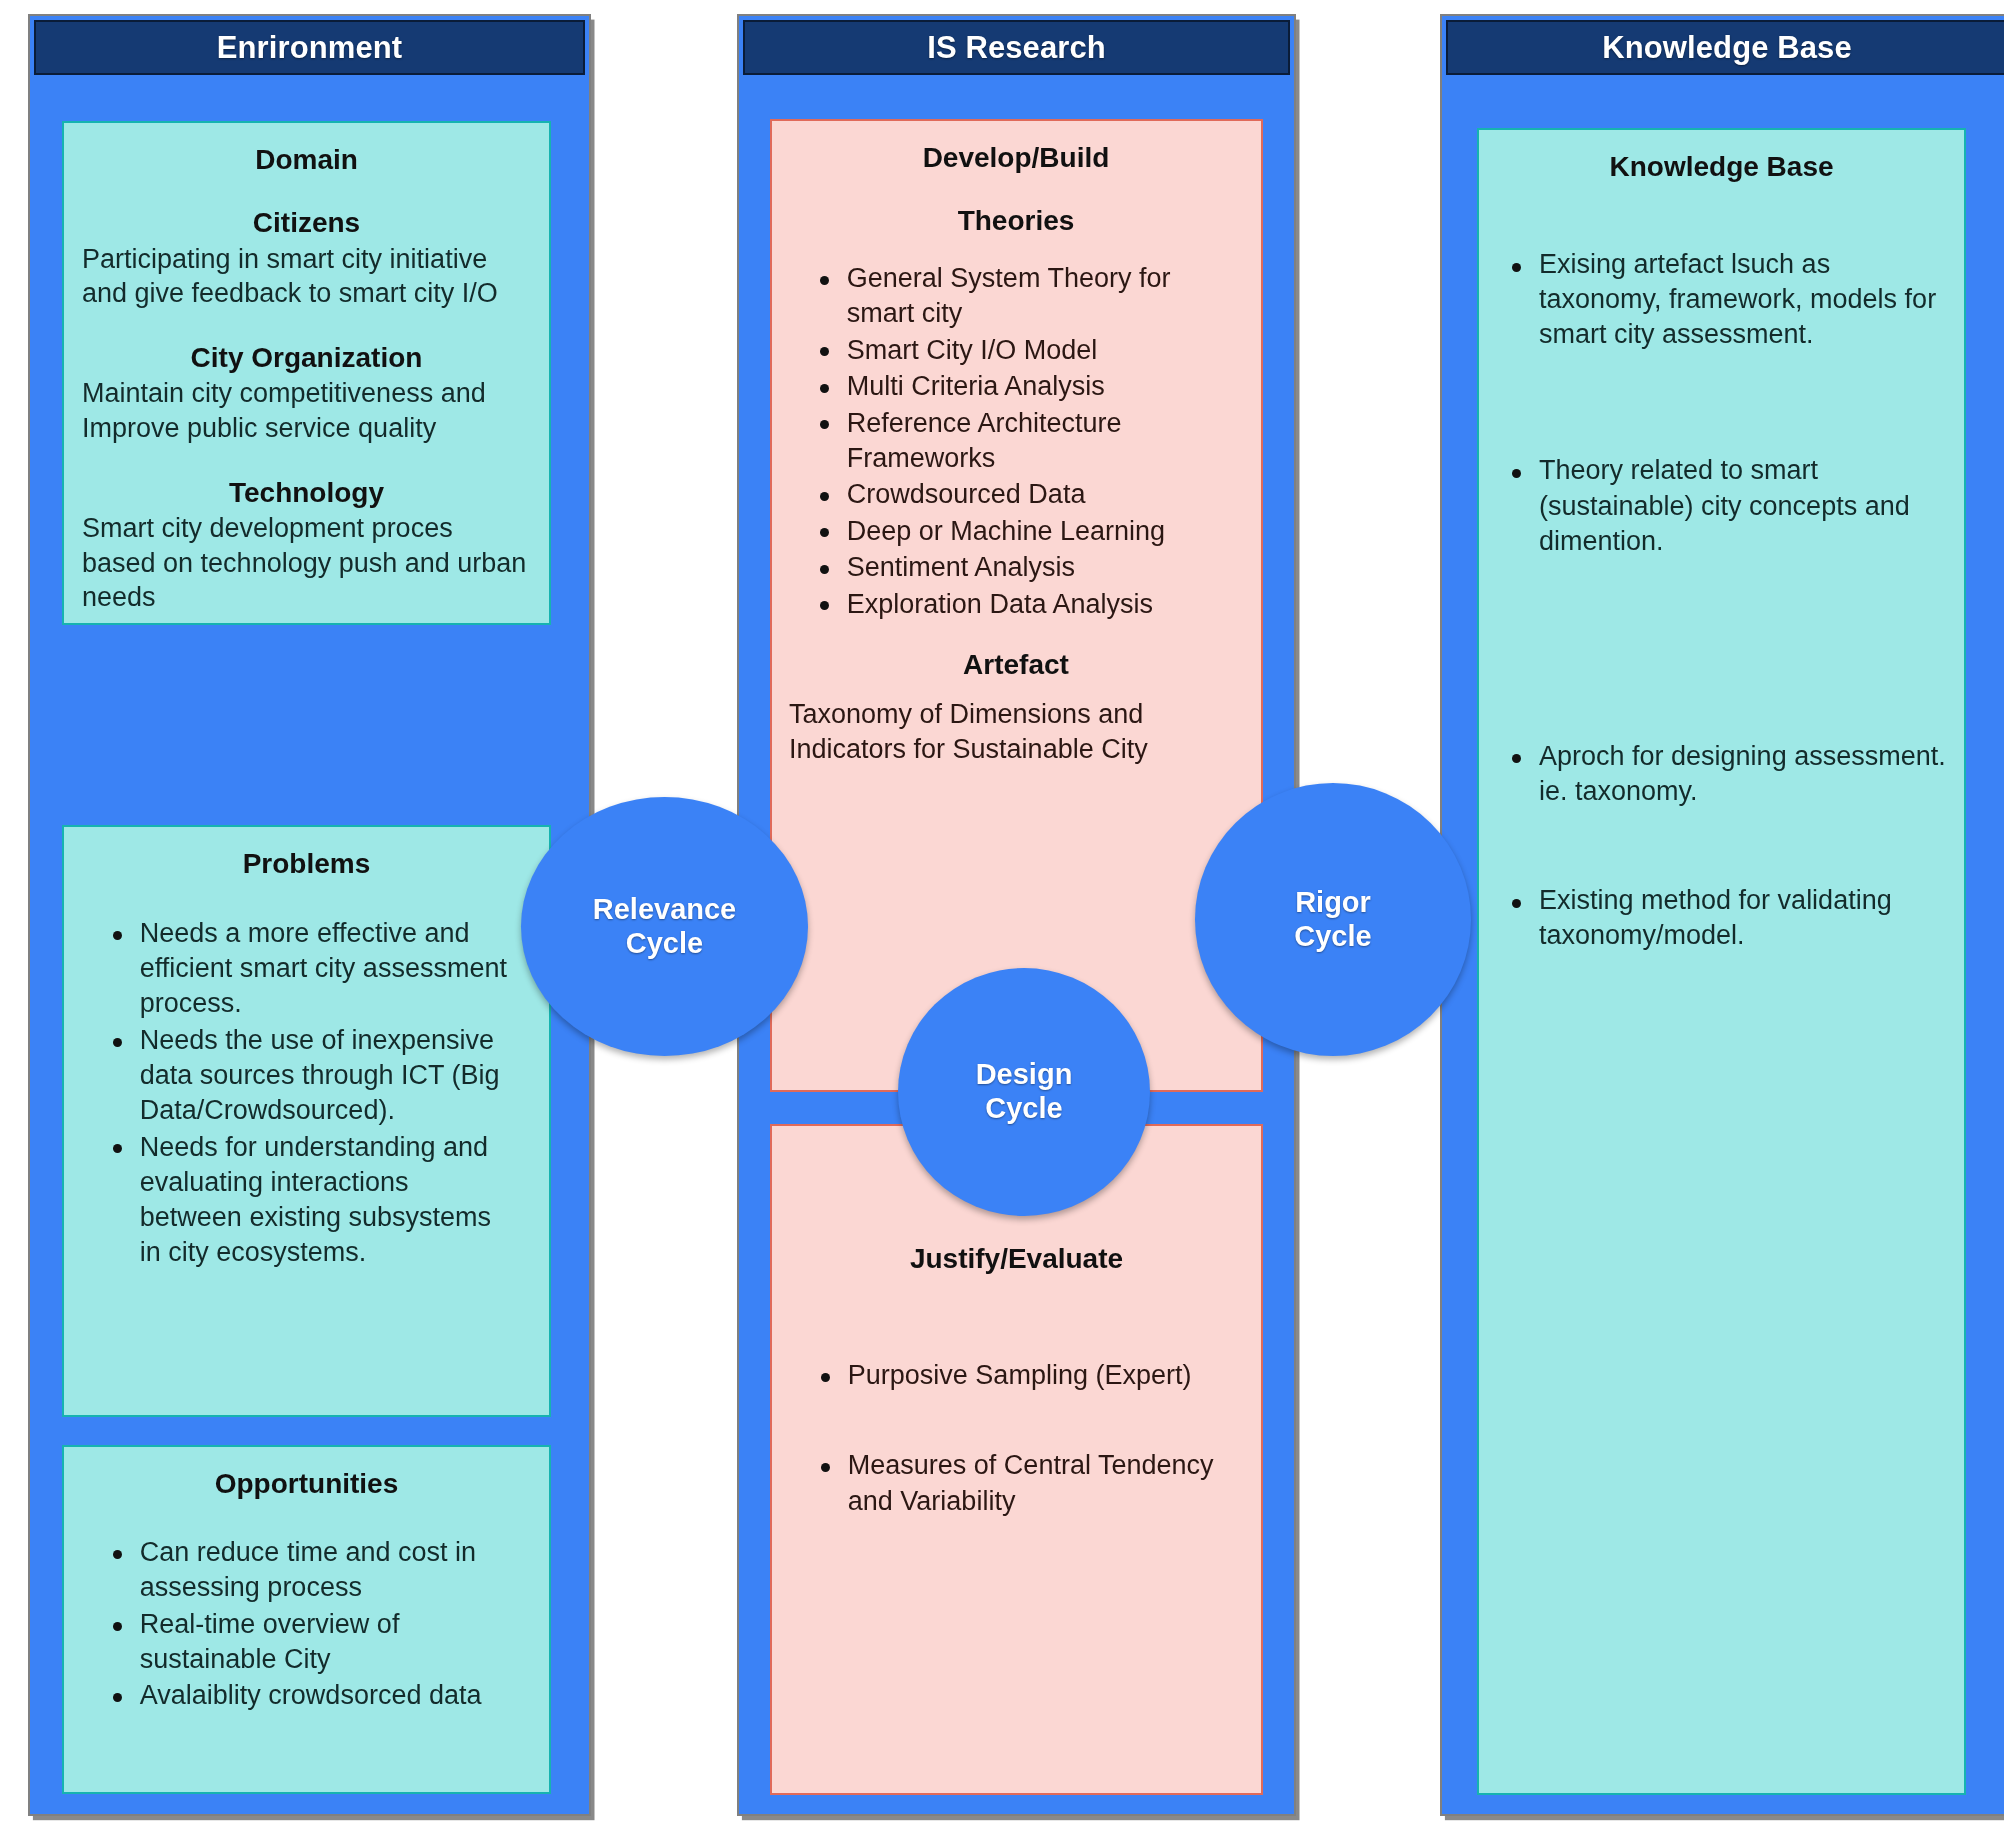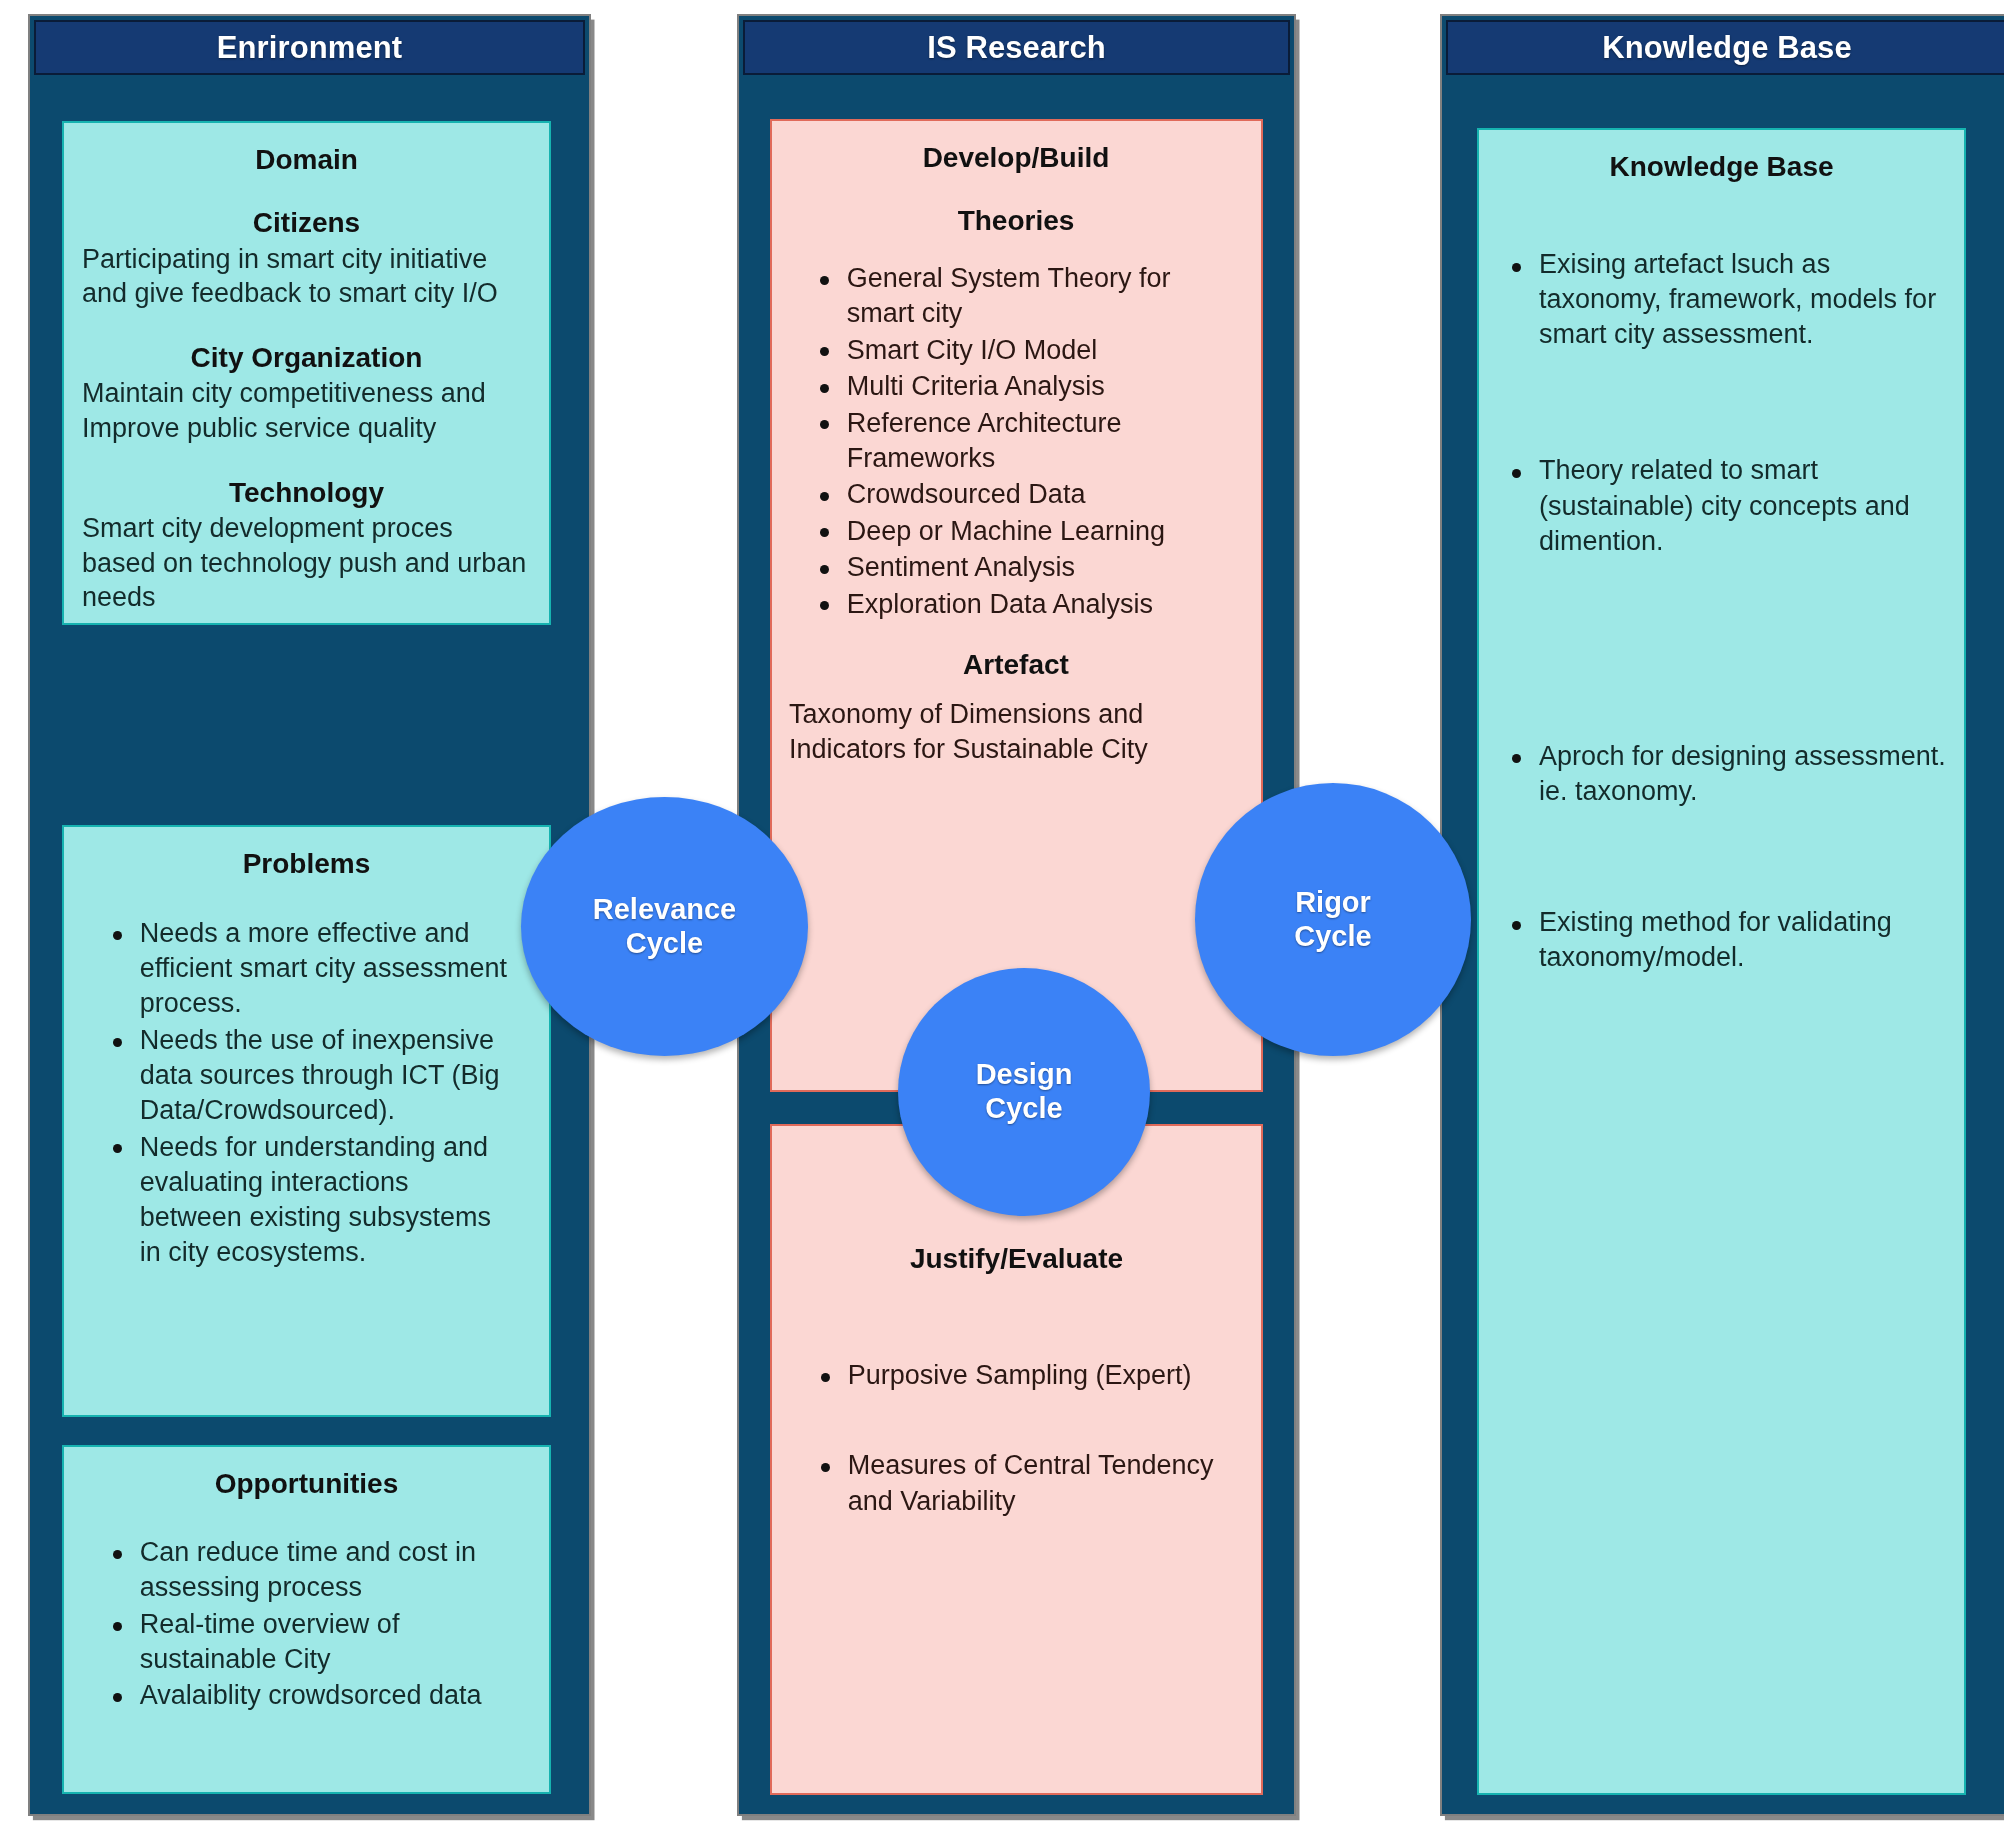--- a/index.html
+++ b/index.html
@@ -5,21 +5,21 @@
   html,body{margin:0;padding:0;background:#ffffff;}
   body{
     font-family:"Liberation Sans", sans-serif;
     width:2005px;height:1840px;position:relative;overflow:hidden;
     -webkit-font-smoothing:antialiased;
   }
 
   
   .column{
     position:absolute;
-    background:#0c4a6e;
+    background:#3b82f6;
     border:2.1px solid #808080;
     box-sizing:border-box;
     box-shadow:4.2px 4.9px 0 -0.7px rgba(40,40,40,.55);
   }
   #col-environment{left:28px;  top:14px;  width:563px;  height:1802px;}
   #col-isresearch {left:737px;top:14px;  width:559px;  height:1802px;}
   #col-knowledge  {left:1440px;top:14px;  width:574px;  height:1802px;}
 
   .column-header{
     position:absolute;left:4.2px;right:4.2px;top:4.2px;height:55px;
@@ -78,21 +78,21 @@
   
   #panel-kb{left:35px; top:112px; width:489px; height:1667px;}
   #panel-kb .kb-item{ font-size:27px;color:#132b2b;line-height:1.30;position:relative;padding-left:42px;}
   #panel-kb .kb-item::before{
     content:"";position:absolute;left:15.4px;top:.58em;
     width:9px;height:9px;border-radius:50%;background:#111111;
   }
   #kb-item-0{margin-top:64px;}
   #kb-item-1{margin-top:101px;}
   #kb-item-2{margin-top:180px;}
-  #kb-item-3{margin-top:96px;}
+  #kb-item-3{margin-top:74px;}
 
   
   .cycle-circle{
     position:absolute;border-radius:50%;
     background:#3b82f6;
     display:flex;align-items:center;justify-content:center;
     text-align:center;color:#ffffff;font-weight:bold;font-size:29px;
     line-height:1.16;z-index:30;
     box-shadow:0 3.5px 6.3px rgba(0,0,0,.30);
   }

